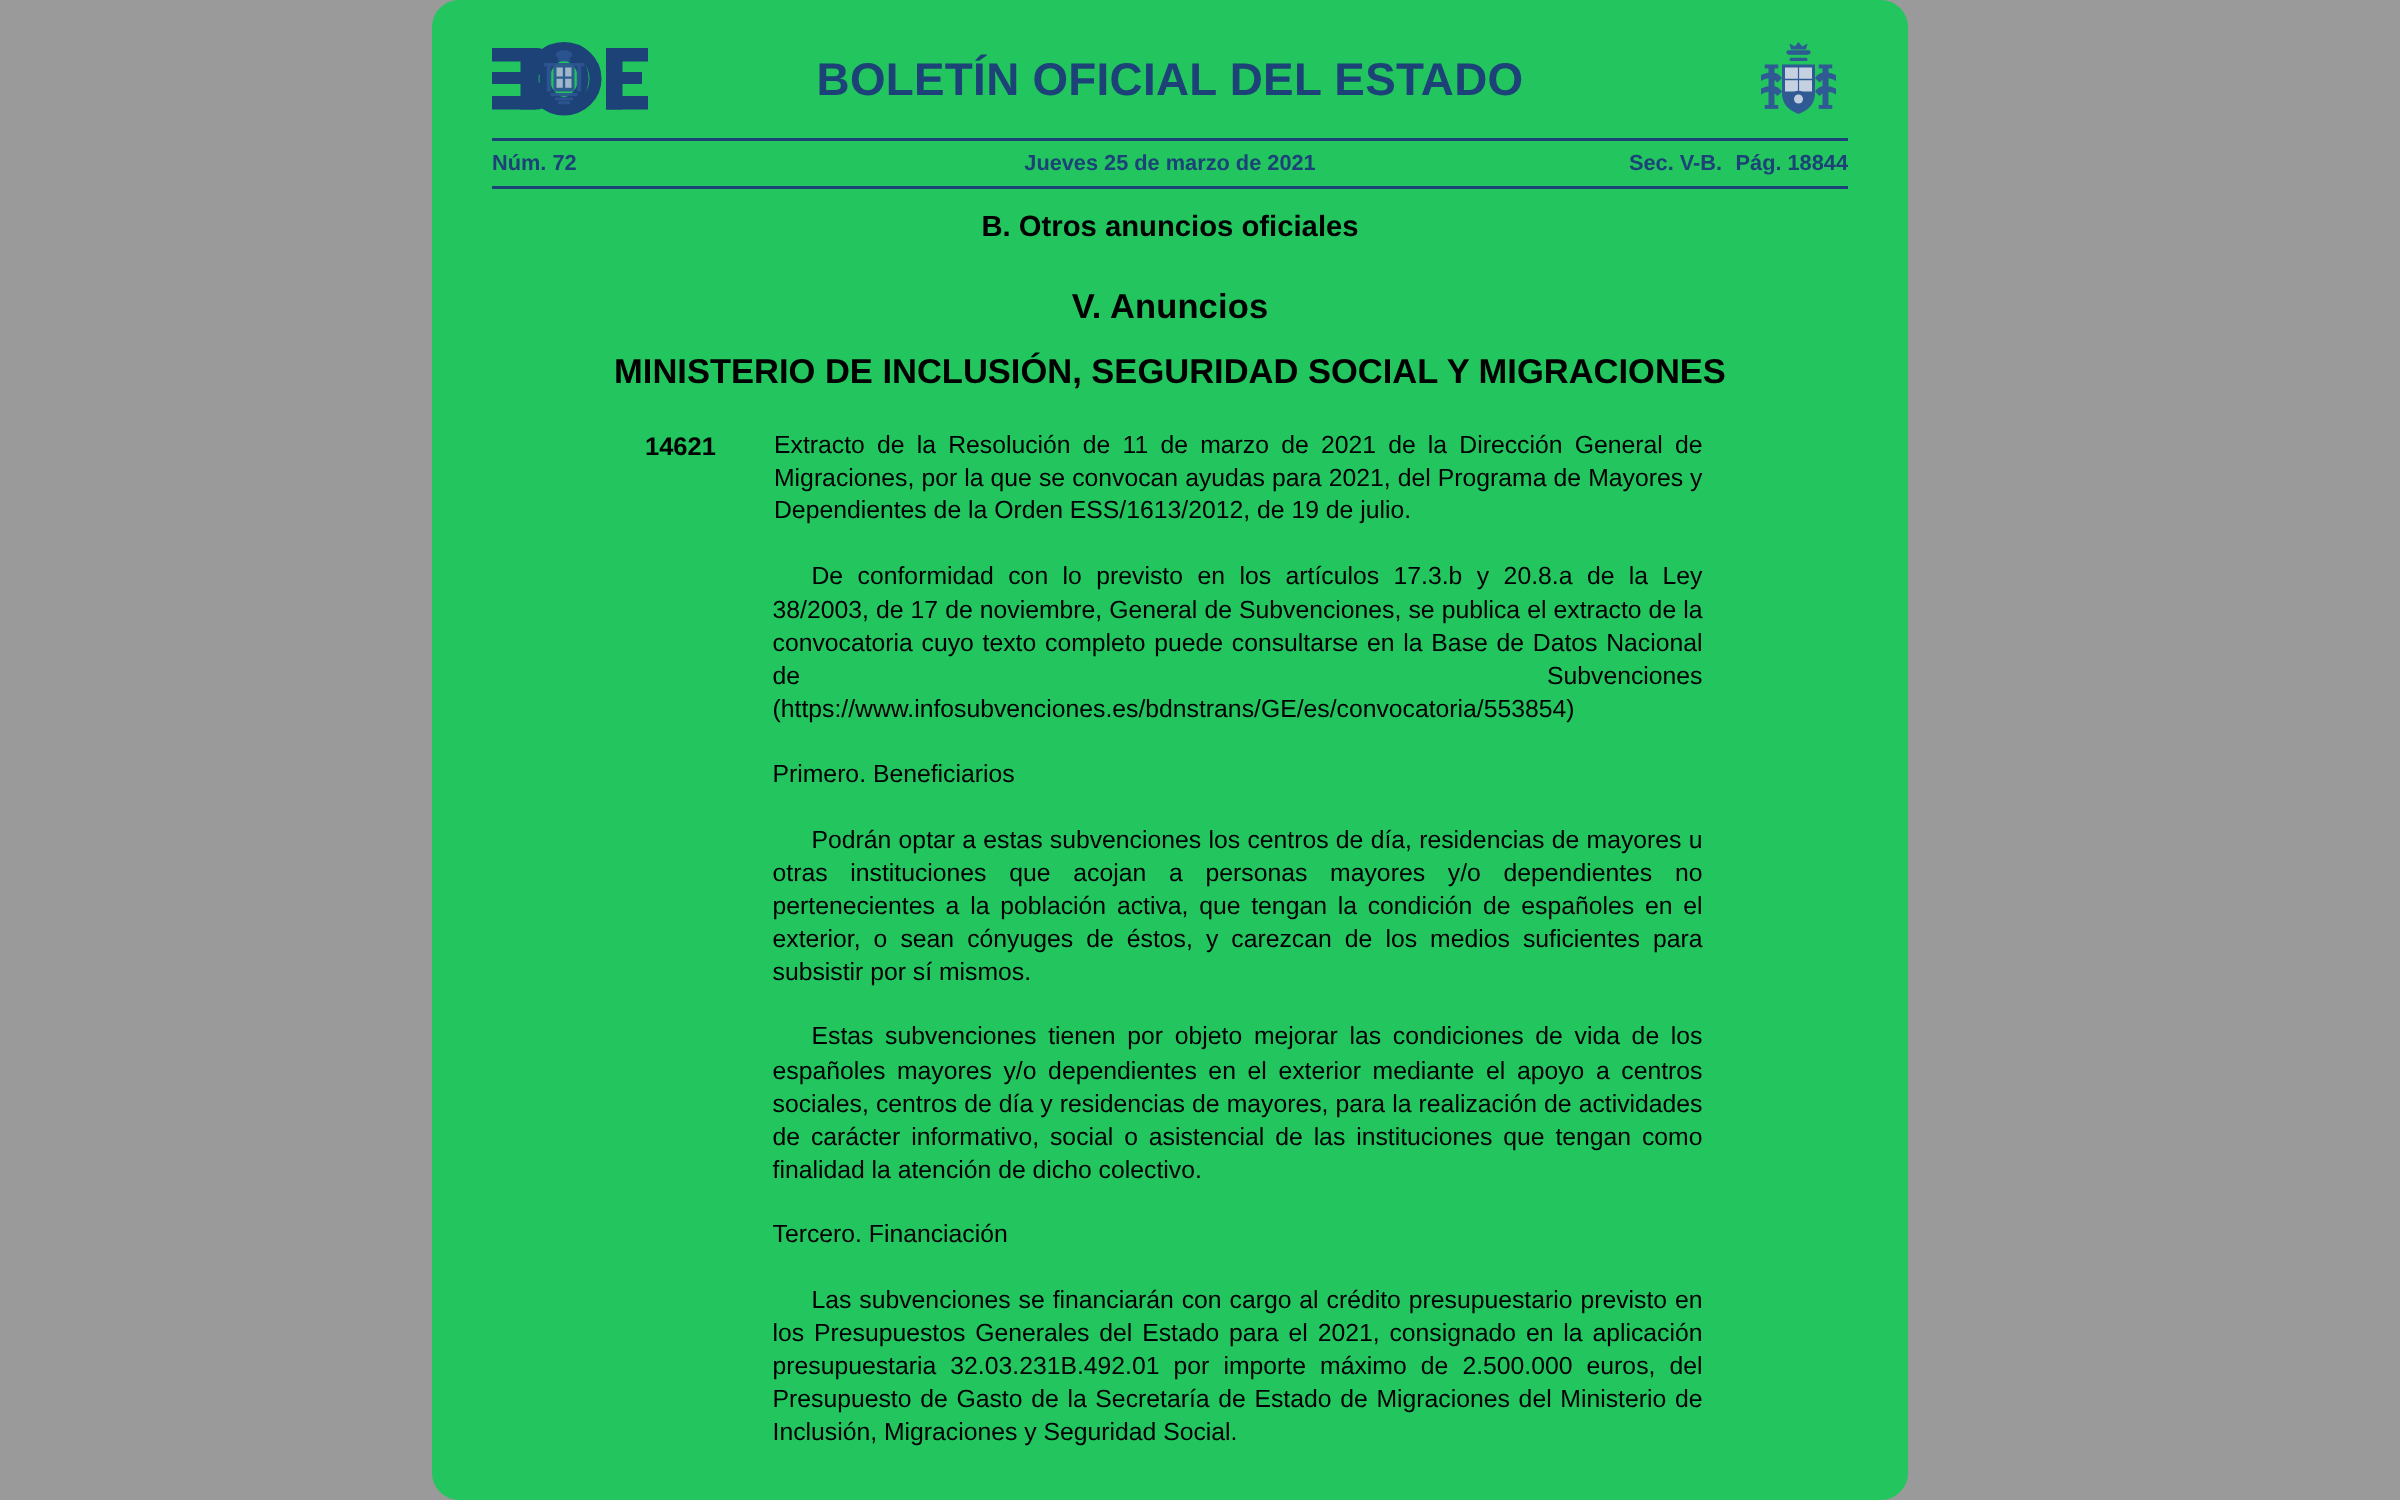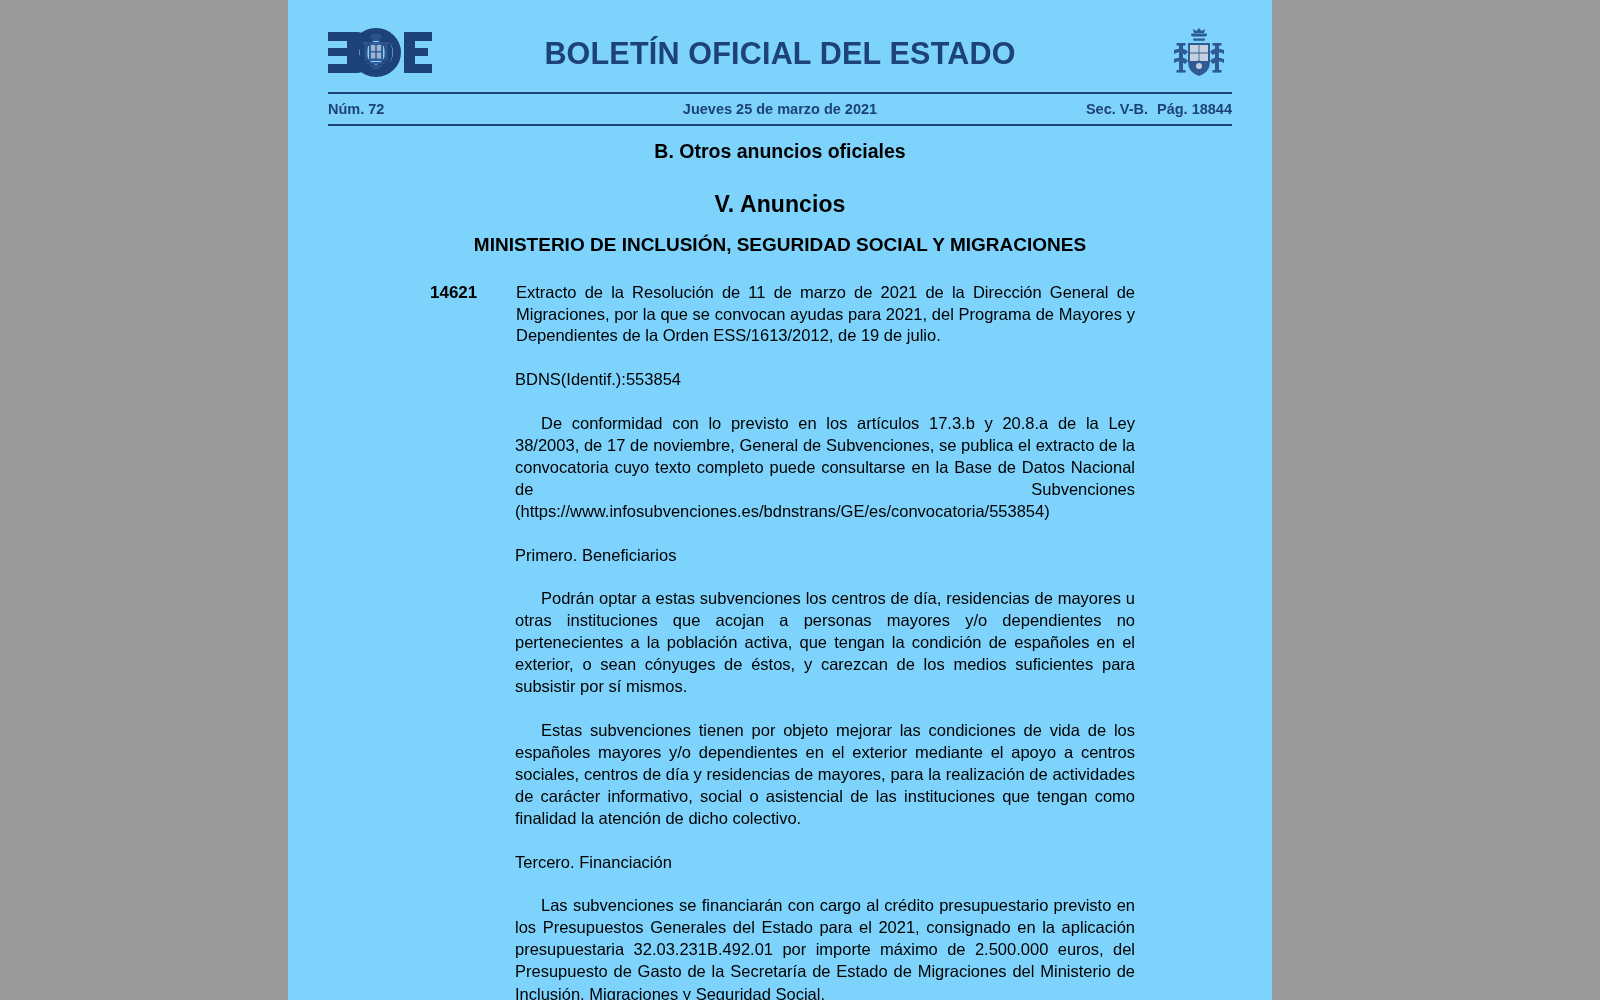--- a/index.html
+++ b/index.html
@@ -21,23 +21,24 @@
     background: #9a9a9a;
   }
 
   
   #page {
     position: absolute;
     left: 288px;
     top: 0;
     width: 984px;
     height: 1000px;
-    background: #7dd3fc;
+    background: #22c55e;
     box-sizing: border-box;
     overflow: hidden;
+    border-radius: 18px;
   }
 
   
   .masthead {
     position: relative;
     height: 92px;
   }
 
   .boe-logo {
     position: absolute;
@@ -95,21 +96,21 @@
     color: #000000;
   }
 
   .section-head {
     text-align: center;
     font-weight: bold;
     color: #000;
   }
   .sec-v      { font-size: 23px; margin-top: 28px; letter-spacing: .1px; }
   .sec-b      { font-size: 19.5px; margin-top: 14px; }
-  .sec-min    { font-size: 19px; margin-top: 16px; }
+  .sec-min    { font-size: 23px; margin-top: 16px; }
 
   
   .item-block {
     display: flex;
     margin-top: 26px;
     padding-left: 100px;
   }
   .item-num {
     width: 86px;
     flex: 0 0 86px;
@@ -258,21 +259,20 @@
 
       <div class="section-head sec-v">V. Anuncios</div>
 
       <div class="section-head sec-min">MINISTERIO DE INCLUSIÓN, SEGURIDAD SOCIAL Y MIGRACIONES</div>
 
       <div class="item-block">
         <div class="item-num">14621</div>
         <div class="item-title">Extracto de la Resolución de 11 de marzo de 2021 de la Dirección General de Migraciones, por la que se convocan ayudas para 2021, del Programa de Mayores y Dependientes de la Orden ESS/1613/2012, de 19 de julio.</div>
       </div>
 
-      <div class="subhead">BDNS(Identif.):553854</div>
 
       <p class="para gap first">De conformidad con lo previsto en los artículos 17.3.b y 20.8.a de la Ley 38/2003, de 17 de noviembre, General de Subvenciones, se publica el extracto de la convocatoria cuyo texto completo puede consultarse en la Base de Datos Nacional de Subvenciones (https://www.infosubvenciones.es/bdnstrans/GE/es/convocatoria/553854)</p>
 
       <div class="subhead">Primero. Beneficiarios</div>
 
       <p class="para gap first">Podrán optar a estas subvenciones los centros de día, residencias de mayores u otras instituciones que acojan a personas mayores y/o dependientes no pertenecientes a la población activa, que tengan la condición de españoles en el exterior, o sean cónyuges de éstos, y carezcan de los medios suficientes para subsistir por sí mismos.</p>
 
 
       <p class="para gap first">Estas subvenciones tienen por objeto mejorar las condiciones de vida de los españoles mayores y/o dependientes en el exterior mediante el apoyo a centros sociales, centros de día y residencias de mayores, para la realización de actividades de carácter informativo, social o asistencial de las instituciones que tengan como finalidad la atención de dicho colectivo.</p>
 

